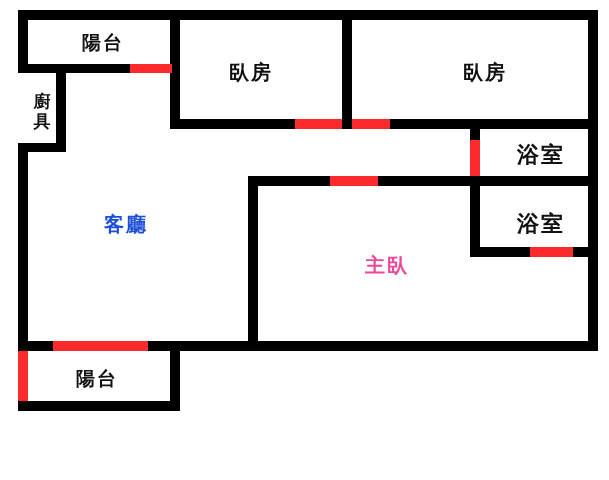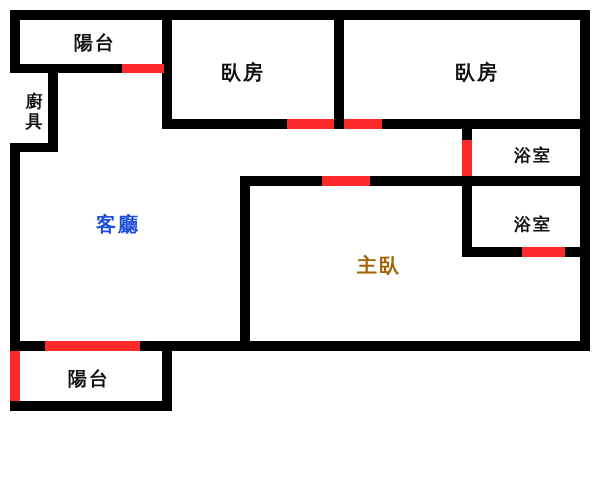--- a/index.html
+++ b/index.html
@@ -13,21 +13,21 @@
   }
   #root {
     position: relative;
     width: 609px;
     height: 480px;
     background: #ffffff;
     overflow: hidden;
   }
   #plan {
     position: absolute;
-    left: 0;
+    left: 8px;
     top: 0;
     width: 549px;
     height: 420px;
     padding-left: 24px;
   }
   
   .wall {
     position: absolute;
     background: #000000;
   }
@@ -41,21 +41,21 @@
     font-family: "DejaVu Sans", "Liberation Sans", sans-serif;
     font-weight: 700;
     letter-spacing: 2px;
     white-space: nowrap;
     text-align: center;
     transform: translate(-50%, -50%);
     line-height: 1;
   }
   .lbl-lg { font-size: 20px; text-align: right; }
   .lbl-md { font-size: 19px; }
-  .lbl-sm { font-size: 17px; }
+  .lbl-sm { font-size: 22px; }
   .lbl-kitchen {
     font-size: 17px;
     width: 1em;
     white-space: normal;
     word-break: break-all;
     line-height: 1.15;
     letter-spacing: 0;
   }
   #caption {
     position: absolute;
@@ -106,20 +106,20 @@
       <div class="door" style="left: 462px; top: 140px; width: 10px; height: 36px; background: rgb(251, 43, 43);"></div>
       <div class="door" style="left: 522px; top: 247px; width: 43px; height: 10px; background: rgb(251, 43, 43);"></div>
       <div class="door" style="left: 322px; top: 176px; width: 48px; height: 10px; background: rgb(251, 43, 43);"></div>
       <div class="door" style="left: 45px; top: 341px; width: 95px; height: 10px; background: rgb(251, 43, 43);"></div>
       <div class="door" style="left: 10px; top: 351px; width: 10px; height: 50px; background: rgb(251, 43, 43);"></div>
       <div class="room-label lbl-md" style="left: 95px; top: 42px; color: rgb(17, 17, 17);">陽台</div>
       <div class="room-label lbl-kitchen" style="left: 34px; top: 112px; color: rgb(17, 17, 17);">廚具</div>
       <div class="room-label lbl-lg" style="left: 243px; top: 72px; color: rgb(17, 17, 17);">臥房</div>
       <div class="room-label lbl-lg" style="left: 477px; top: 72px; color: rgb(17, 17, 17);">臥房</div>
       <div class="room-label lbl-lg" style="left: 118px; top: 224px; color: #1d4ed8;">客廳</div>
-      <div class="room-label lbl-lg" style="left: 379px; top: 265px; color: #a16207;">主臥</div>
+      <div class="room-label lbl-lg" style="left: 379px; top: 265px; color: #ec4899;">主臥</div>
       <div class="room-label lbl-sm" style="left: 533px; top: 155px; color: rgb(17, 17, 17);">浴室</div>
       <div class="room-label lbl-sm" style="left: 533px; top: 224px; color: rgb(17, 17, 17);">浴室</div>
       <div class="room-label lbl-md" style="left: 89px; top: 378px; color: rgb(17, 17, 17);">陽台</div>
     </div>
 
 
 </div>
 
 </body></html>

